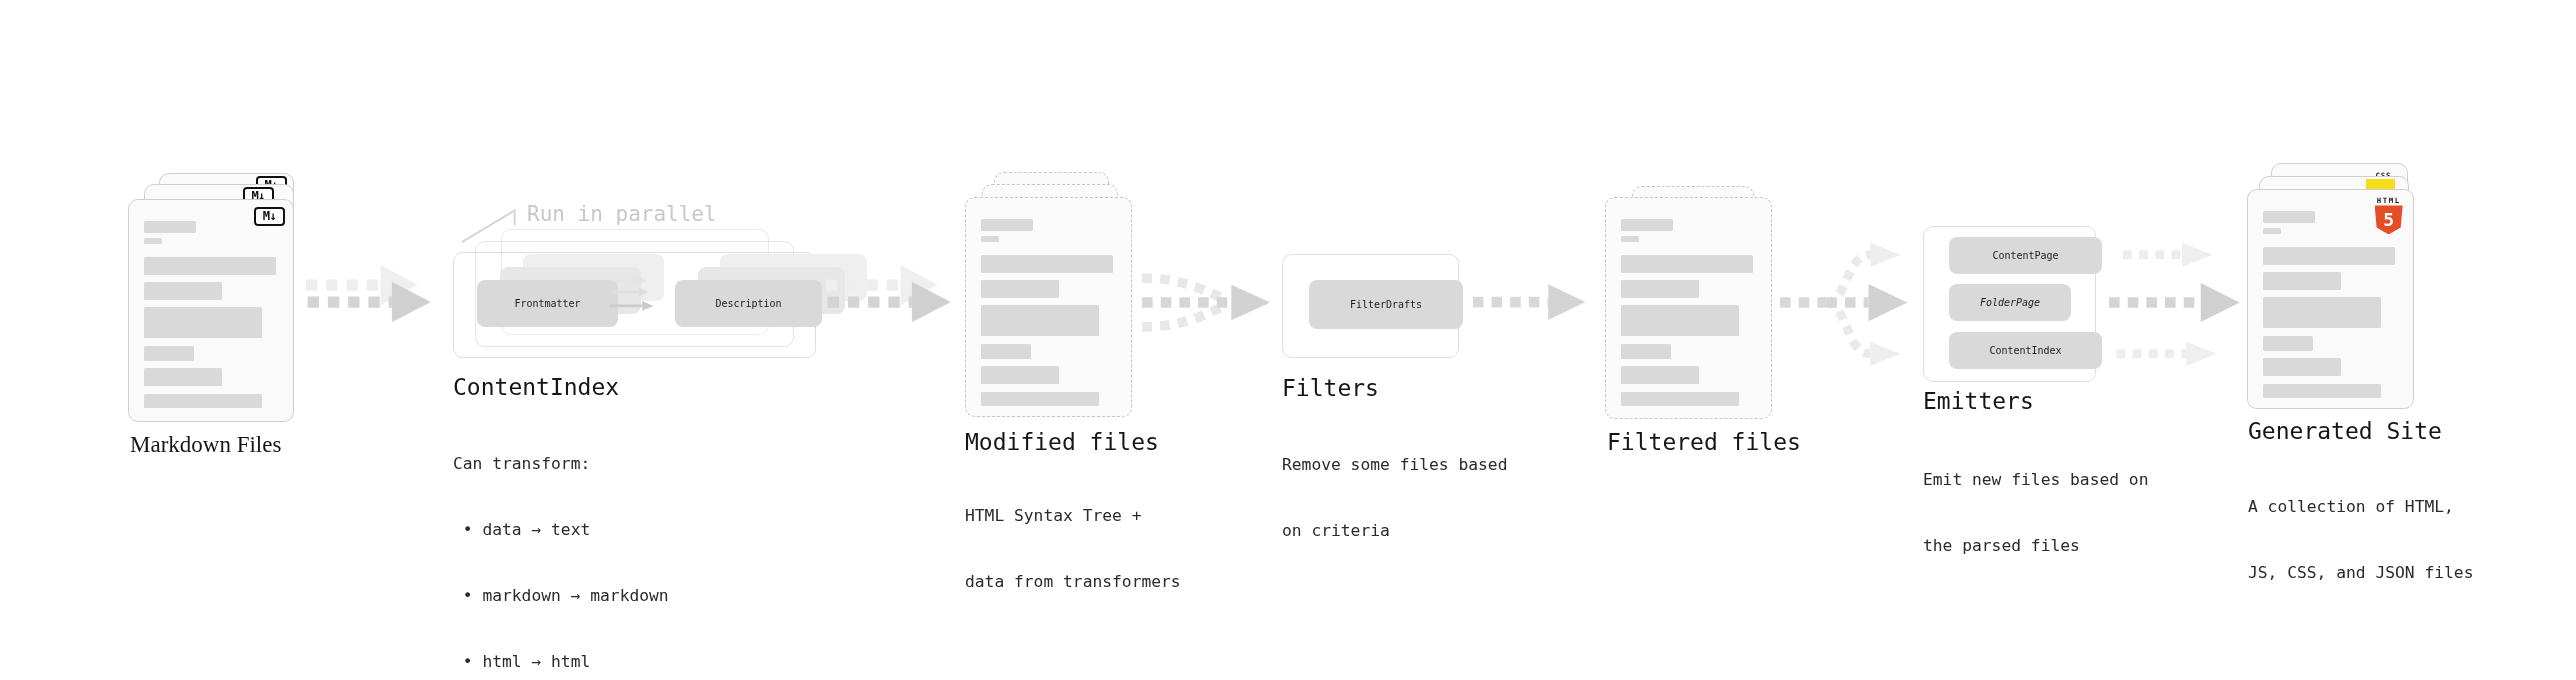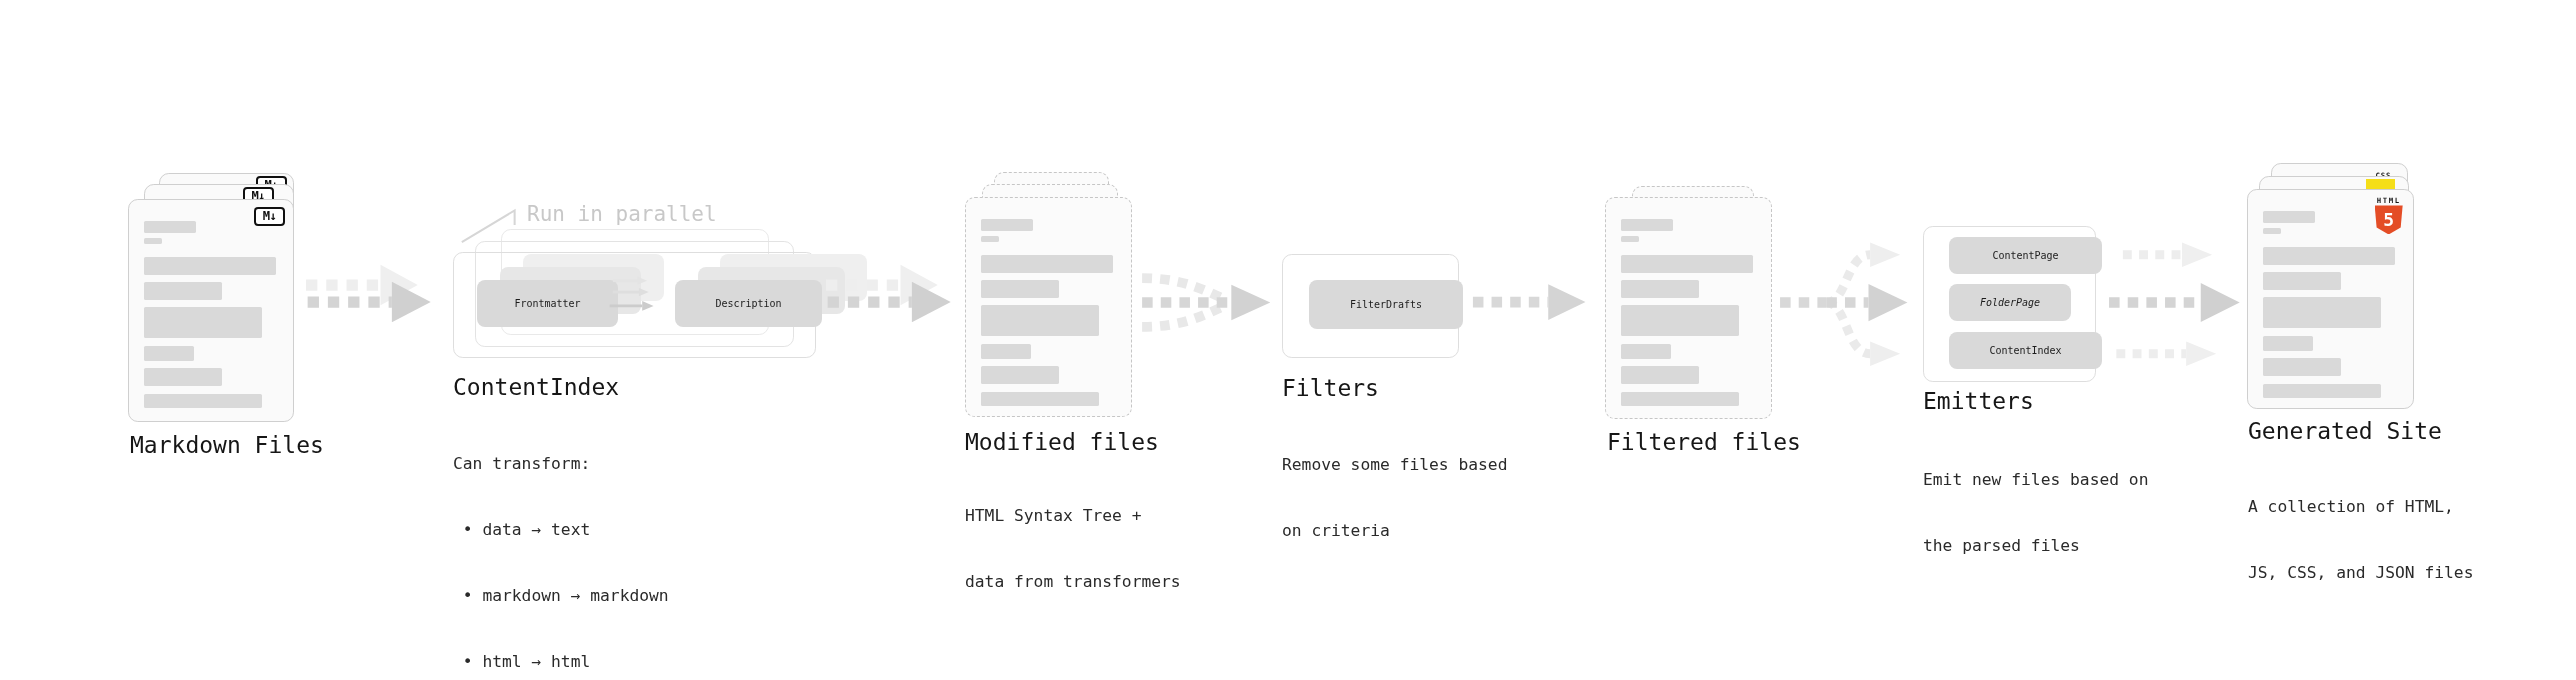--- a/index.html
+++ b/index.html
@@ -72,21 +72,21 @@
           <div class="bar" style="width: 52px; height: 12.2px; margin-top: 0px;"></div>
           <div class="bar" style="width: 18px; height: 5.7px; margin-top: 4.9px;"></div>
           <div class="bar" style="width: 132px; height: 18px; margin-top: 13px;"></div>
           <div class="bar" style="width: 78px; height: 18px; margin-top: 7.3px;"></div>
           <div class="bar" style="width: 118px; height: 31px; margin-top: 7.3px;"></div>
           <div class="bar" style="width: 50px; height: 15.4px; margin-top: 7.3px;"></div>
           <div class="bar" style="width: 78px; height: 18px; margin-top: 7.3px;"></div>
           <div class="bar" style="width: 118px; height: 14px; margin-top: 7.3px;"></div>
         </div>
     </div>
-    <div class="node-label" style="left:130px;top:432px;">Markdown Files</div>
+    <div class="node-label" style="left:130px;top:432px;font-family:Liberation Serif, serif;">Markdown Files</div>
   </div>
 
   <svg class="abs" style="left:293px;top:260px;" width="154" height="81" viewBox="0 0 190 100">
     <g transform="translate(-14,-21)">
       <line x1="30" y1="52" x2="122" y2="52" stroke="#eeeeee" stroke-width="14" stroke-dasharray="14 11"></line>
       <polygon points="122,27 168,52 122,77" fill="#efefef"></polygon>
     </g>
     <line x1="18" y1="52" x2="122" y2="52" stroke="#d4d4d4" stroke-width="14" stroke-dasharray="14 11"></line>
     <polygon points="122,27 170,52 122,77" fill="#d0d0d0"></polygon>
   </svg>

